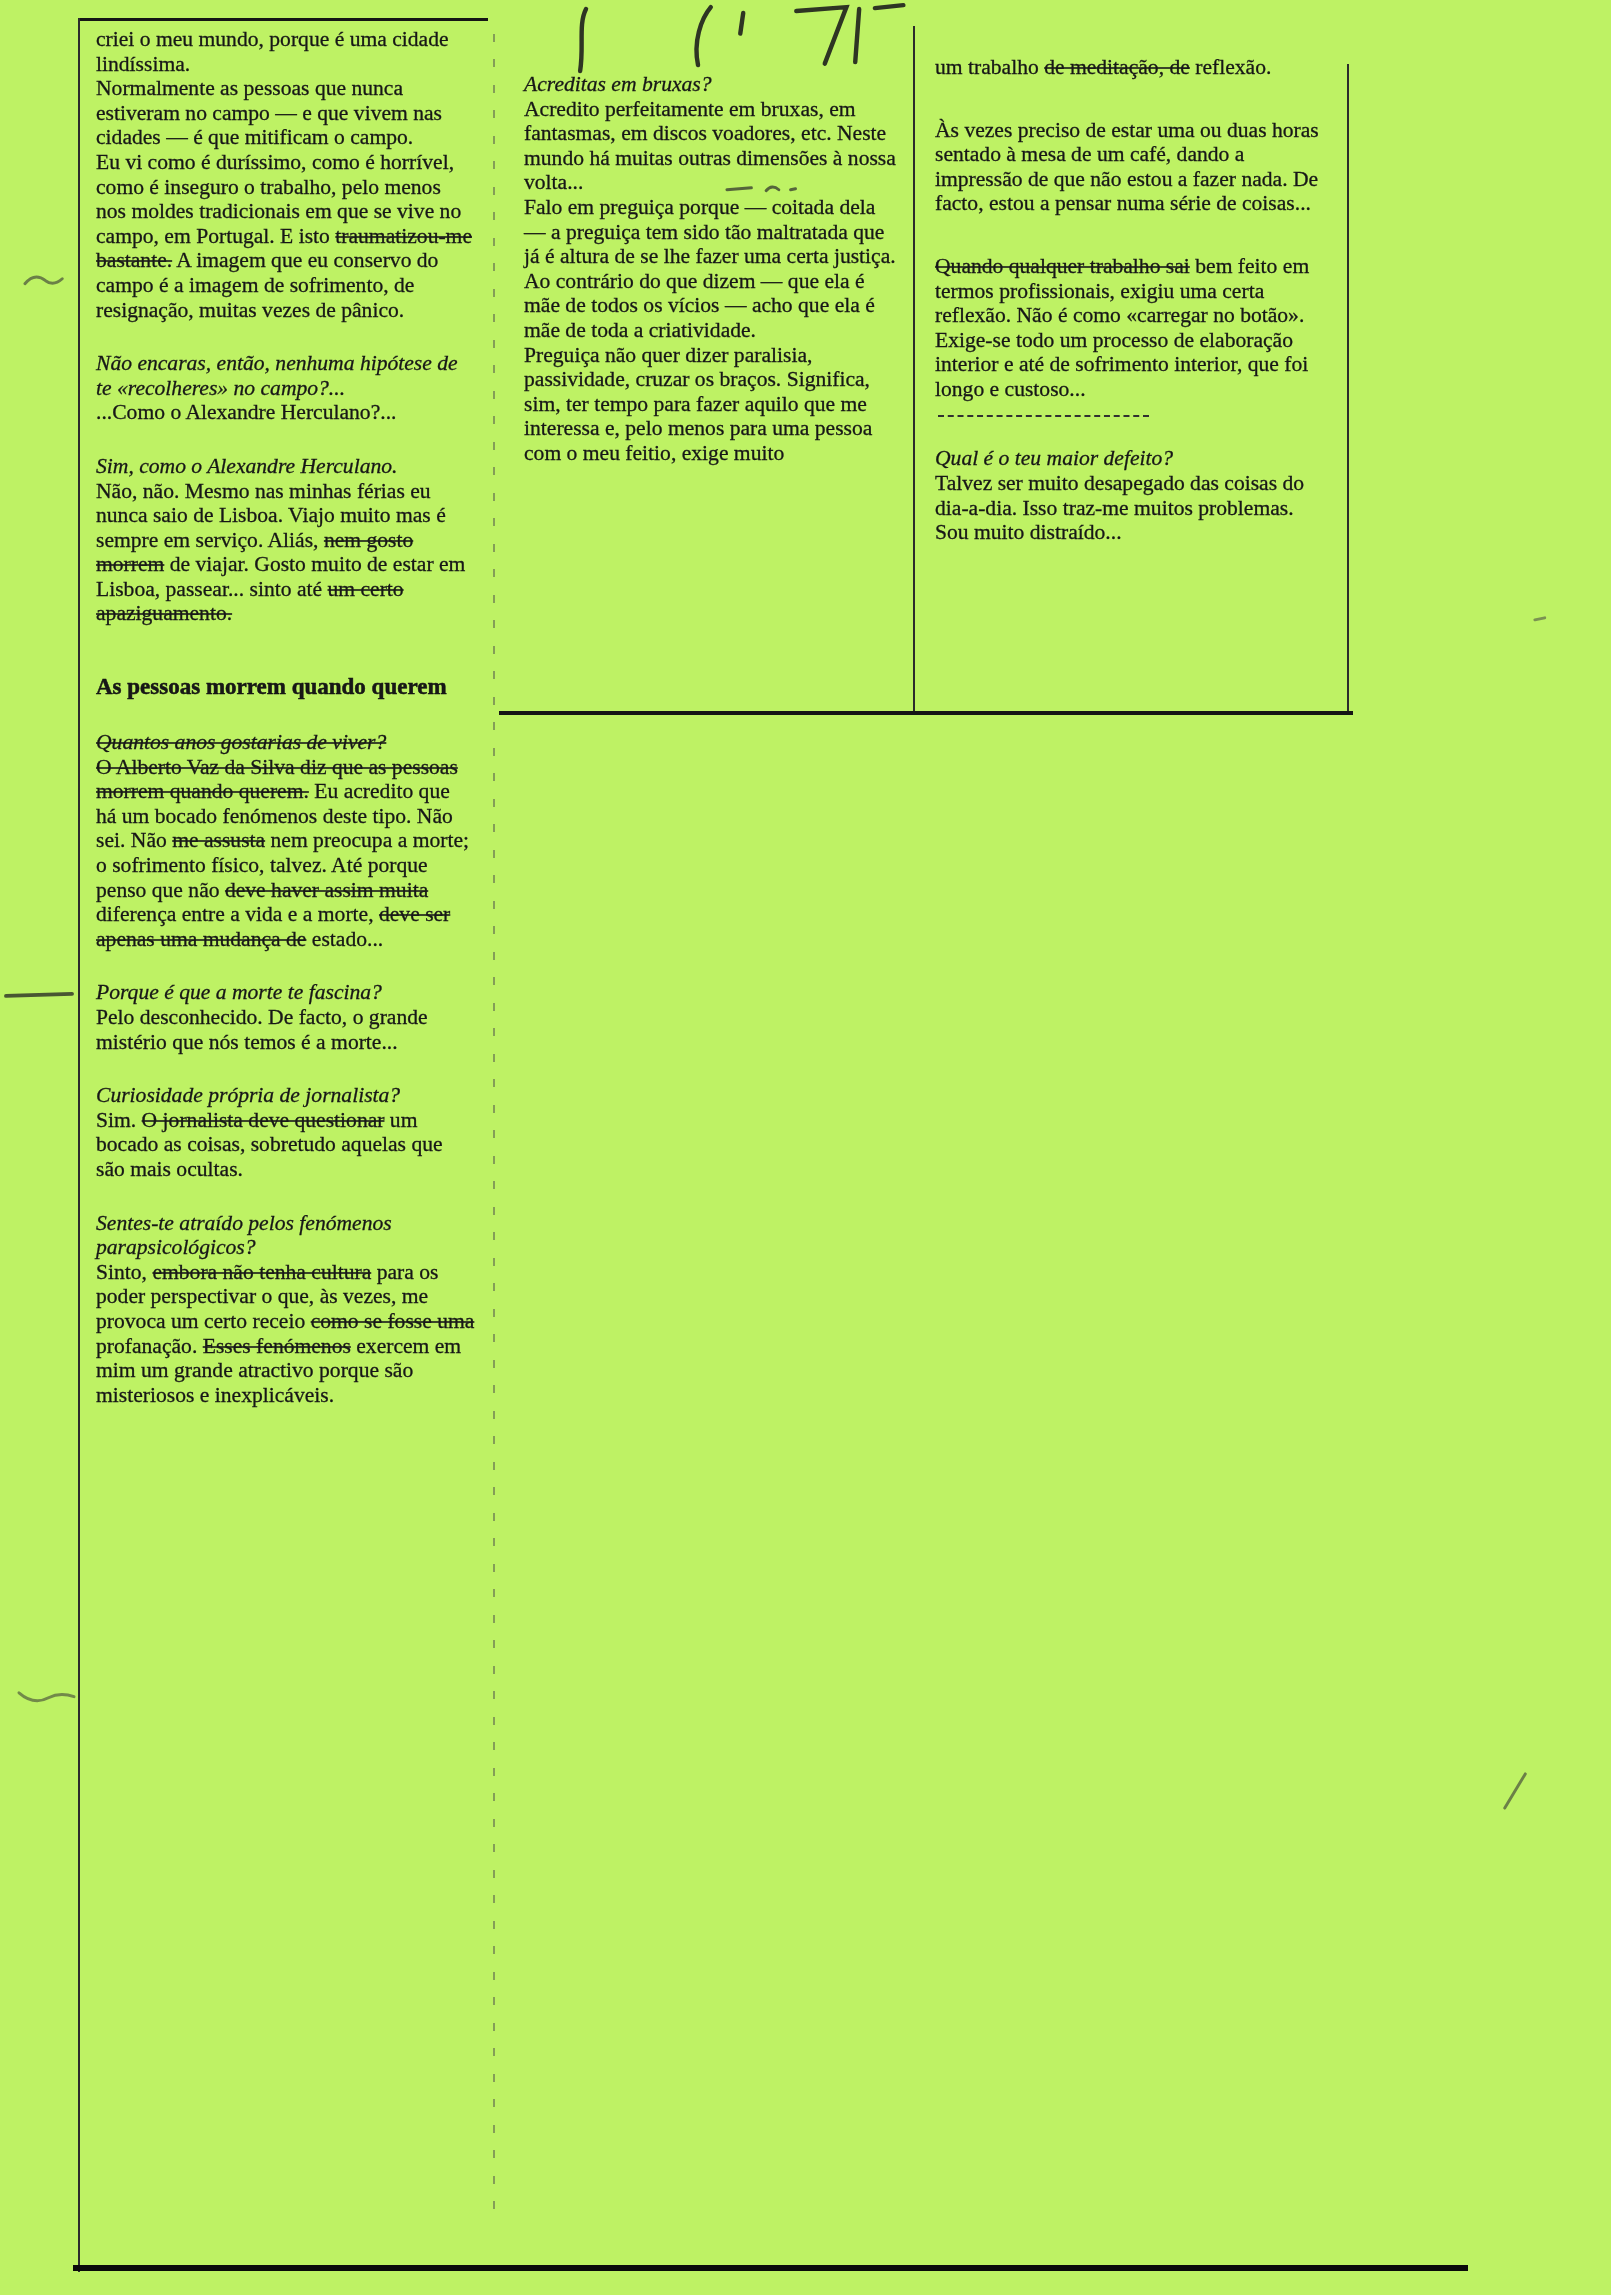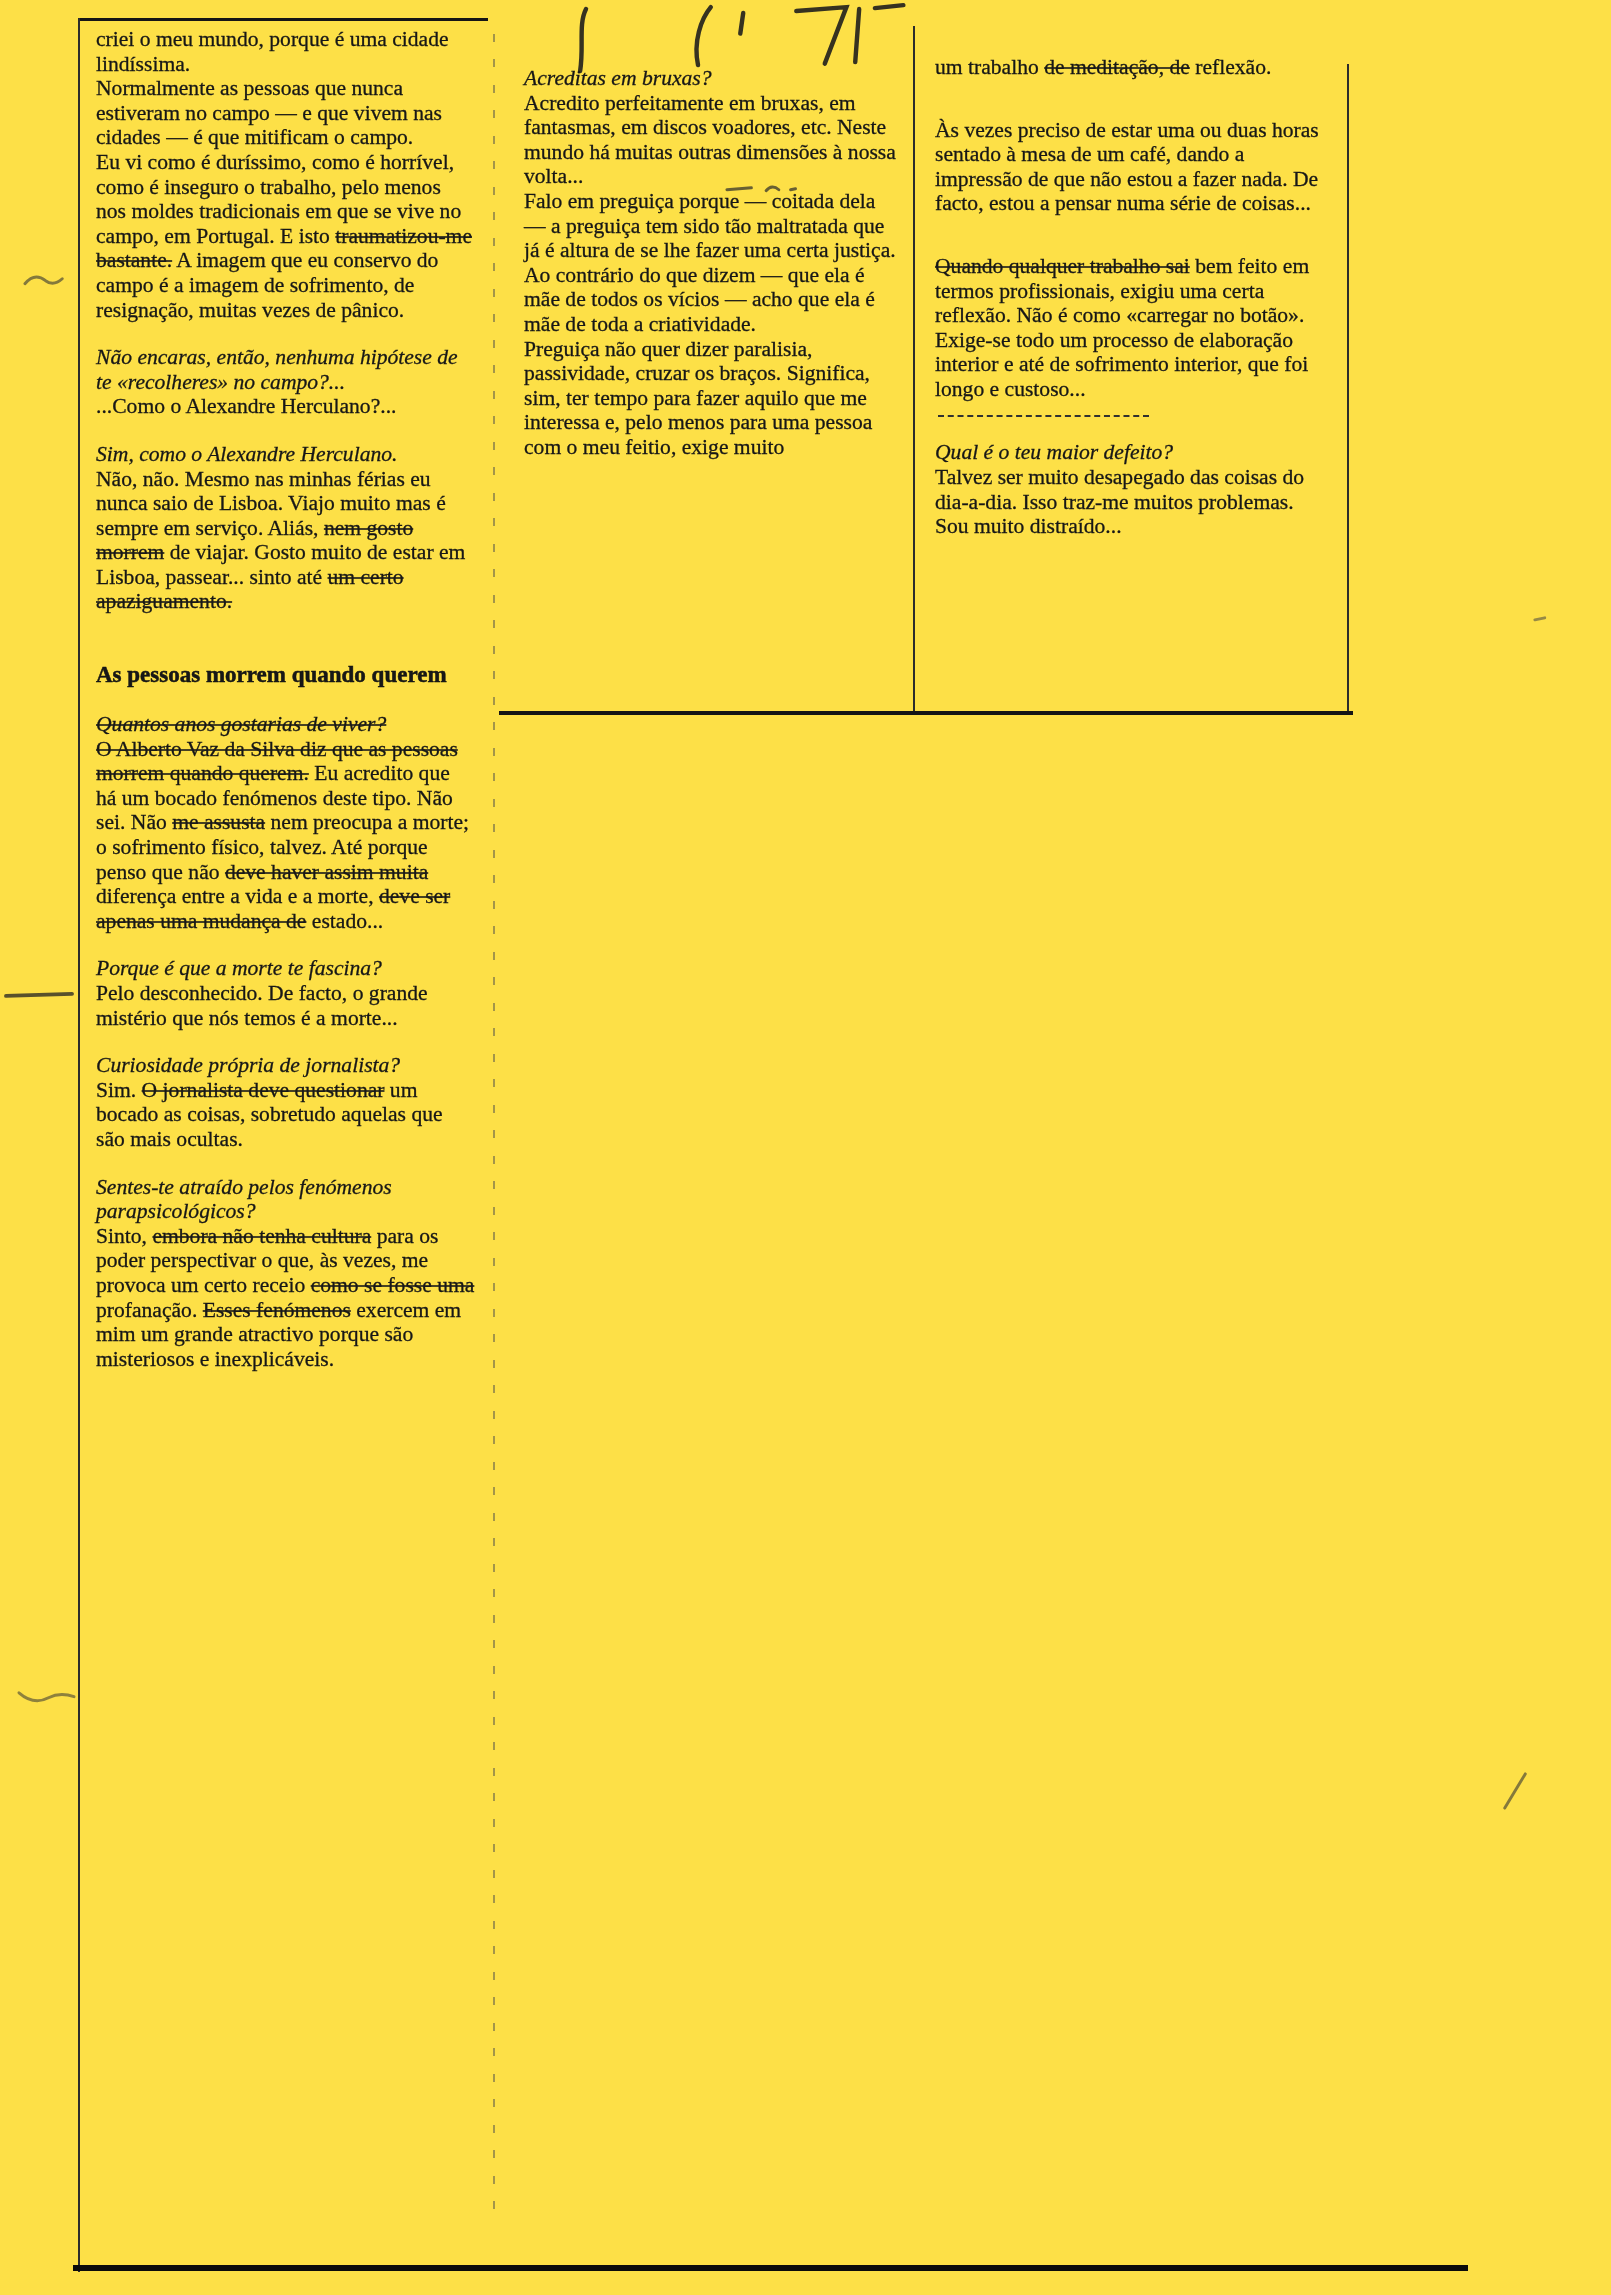--- a/index.html
+++ b/index.html
@@ -1,23 +1,23 @@
 <!DOCTYPE html>
 <html style="font-size:7.9px"><head>
 <meta charset="utf-8">
 <style>
   html,body{margin:0;padding:0;background:#d8d8d4;}
   .page{
-    position:relative;width:1612px;height:2295px;background:#fde047;
+    position:relative;width:1612px;height:2295px;background:#bef264;
     overflow:hidden;font-family:"Liberation Serif",serif;color:#171717;
   }
   .col{position:absolute;font-size:21.6px;line-height:24.6px;-webkit-text-stroke:0.3px #171717;}
   .block{margin:0;}
   .block.spaced{margin-top:38px;}
-  .question{font-style:italic;margin-top:23px;}
+  .question{font-style:italic;margin-top:29px;}
   .heading{font-weight:bold;font-size:23px;line-height:28px;margin-top:47px;margin-bottom:22px;-webkit-text-stroke:0.5px #101010;}
   .struck{text-decoration:line-through;text-decoration-thickness:1.7px;text-decoration-color:rgba(25,25,25,.8);}
   .rule{position:absolute;background:#151515;}
   .vrule{position:absolute;background:#2c2c2c;}
   .dashed-v{position:absolute;width:1.5px;opacity:.5;
     background:repeating-linear-gradient(to bottom,#4a4a4a 0 7.9px,transparent 7.9px 25.5px);}
   .pen-dashes{height:0;border:none;border-top:2px dashed #303030;width:211px;margin:13.8px 0 7.9px 2.9px;}
   svg.scribble{position:absolute;pointer-events:none;}
 </style>
 </head>

